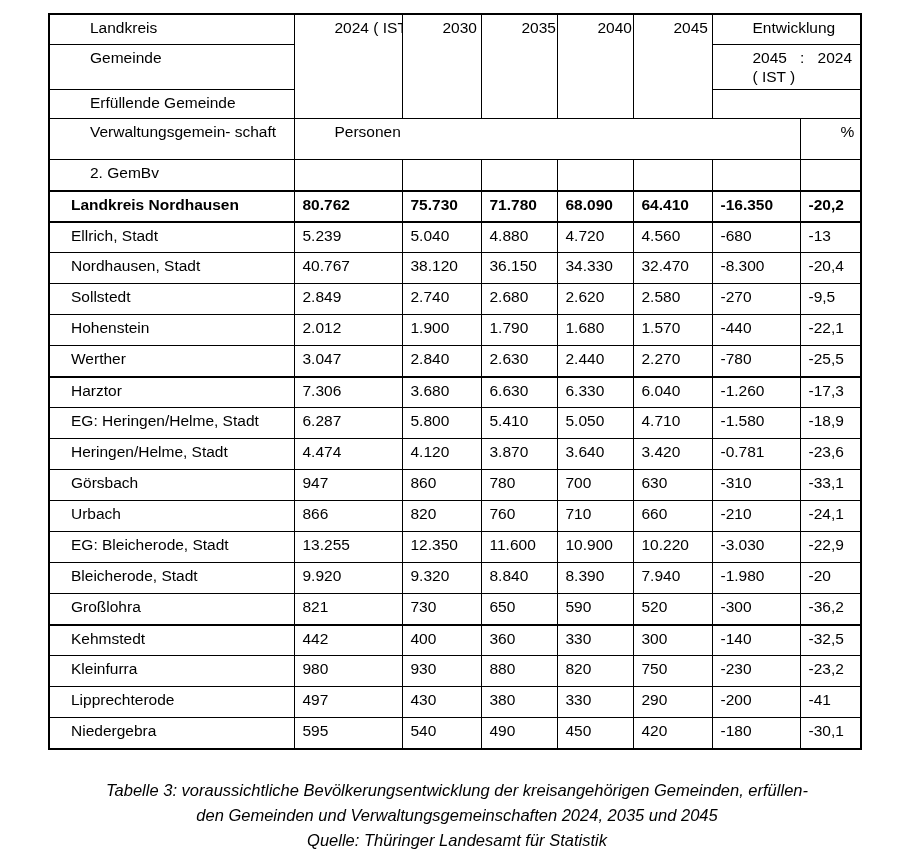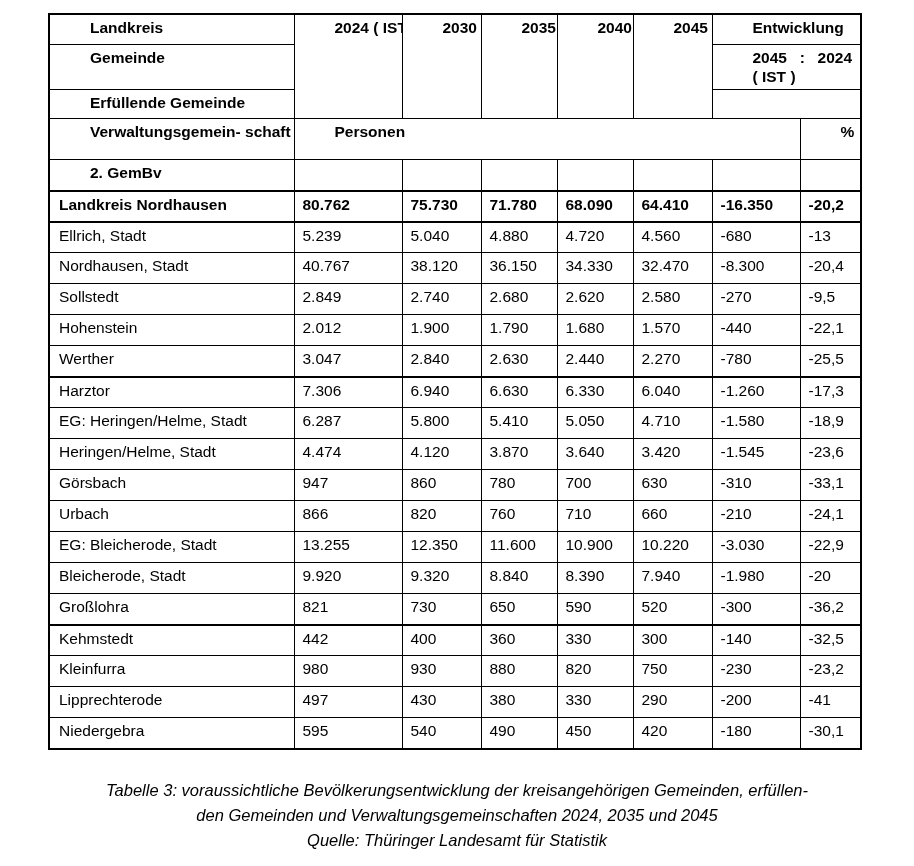--- a/index.html
+++ b/index.html
@@ -31,36 +31,36 @@
     border: 1px solid #000;
     vertical-align: top;
     text-align: left;
     padding: 3px 4px 2px 8px;
     font-size: 15.5px;
     line-height: 1.25;
     overflow: hidden;
     white-space: nowrap;
     font-weight: normal;
   }
-  .pop-table thead th { font-weight: bold; padding-left: 40px; }
+  .pop-table thead th { font-weight: normal; padding-left: 40px; }
   .pre { white-space: pre-line; }
   
   tr.hr1 th { height: 24px; }
   tr.hr2 th { height: 36px; }
   tr.hr3 th { height: 23px; }
   tr.hr4 th { height: 35px; margin-left: 12px; }
   tr.hr5 th { height: 25px; margin-left: 32px; }
   tr.hr5 th { border-bottom: 2px solid #000; }
   
   tbody tr { height: 31px; }
   tbody td { padding-top: 4px; }
   tbody tr.bold-row td { font-weight: bold; }
   tbody tr.section-start td { border-top: 2px solid #000; }
   tbody tr.indent-row td.name-cell { }
-  td.name-cell { padding-left: 9px; }
+  td.name-cell { padding-left: 21px; }
   
   .ratio-line {
     display: flex;
     justify-content: space-between;
     padding-right: 4px;
   }
   .caption {
     position: absolute;
     left: 0;
     top: 778px;
@@ -187,21 +187,21 @@
       <td>2.840</td>
       <td>2.630</td>
       <td>2.440</td>
       <td>2.270</td>
       <td>-780</td>
       <td>-25,5</td>
     </tr>
         <tr class="section-start">
       <td class="name-cell">Harztor</td>
       <td>7.306</td>
-      <td>6.940</td>
+      <td>3.680</td>
       <td>6.630</td>
       <td>6.330</td>
       <td>6.040</td>
       <td>-1.260</td>
       <td>-17,3</td>
     </tr>
         <tr>
       <td class="name-cell">EG: Heringen/Helme, Stadt</td>
       <td>6.287</td>
       <td>5.800</td>
@@ -211,21 +211,21 @@
       <td>-1.580</td>
       <td>-18,9</td>
     </tr>
         <tr class="indent-row">
       <td class="name-cell">Heringen/Helme, Stadt</td>
       <td>4.474</td>
       <td>4.120</td>
       <td>3.870</td>
       <td>3.640</td>
       <td>3.420</td>
-      <td>-1.545</td>
+      <td>-0.781</td>
       <td>-23,6</td>
     </tr>
         <tr class="indent-row">
       <td class="name-cell">Görsbach</td>
       <td>947</td>
       <td>860</td>
       <td>780</td>
       <td>700</td>
       <td>630</td>
       <td>-310</td>

